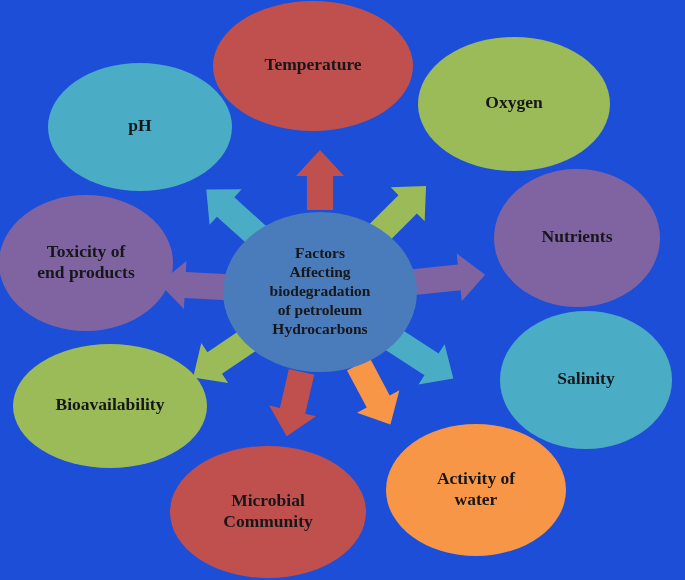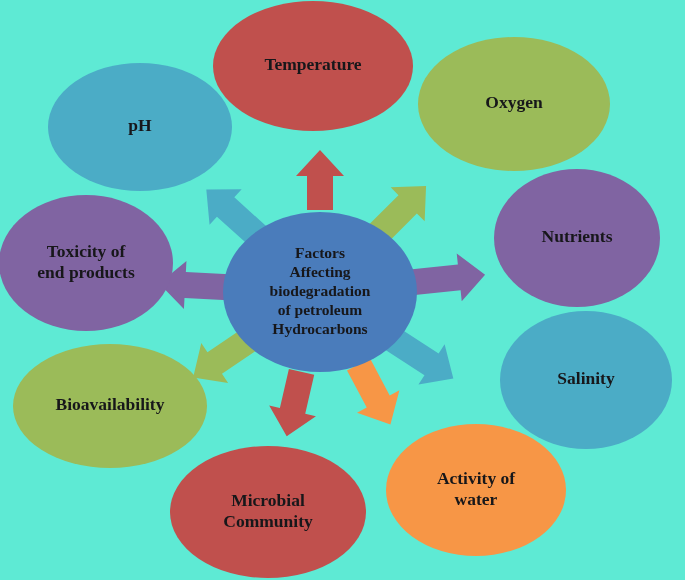--- a/index.html
+++ b/index.html
@@ -4,21 +4,21 @@
 <style>
   html, body {
     margin: 0;
     padding: 0;
     background: #ffffff;
   }
   #diagram-root {
     position: relative;
     width: 685px;
     height: 580px;
-    background: #5eead4;
+    background: #1d4ed8;
     font-family: "Liberation Serif", "DejaVu Serif", serif;
     overflow: hidden;
   }
   svg.canvas {
     display: block;
     width: 685px;
     height: 580px;
   }
   .node-label {
     font-family: "Liberation Serif", "DejaVu Serif", serif;

